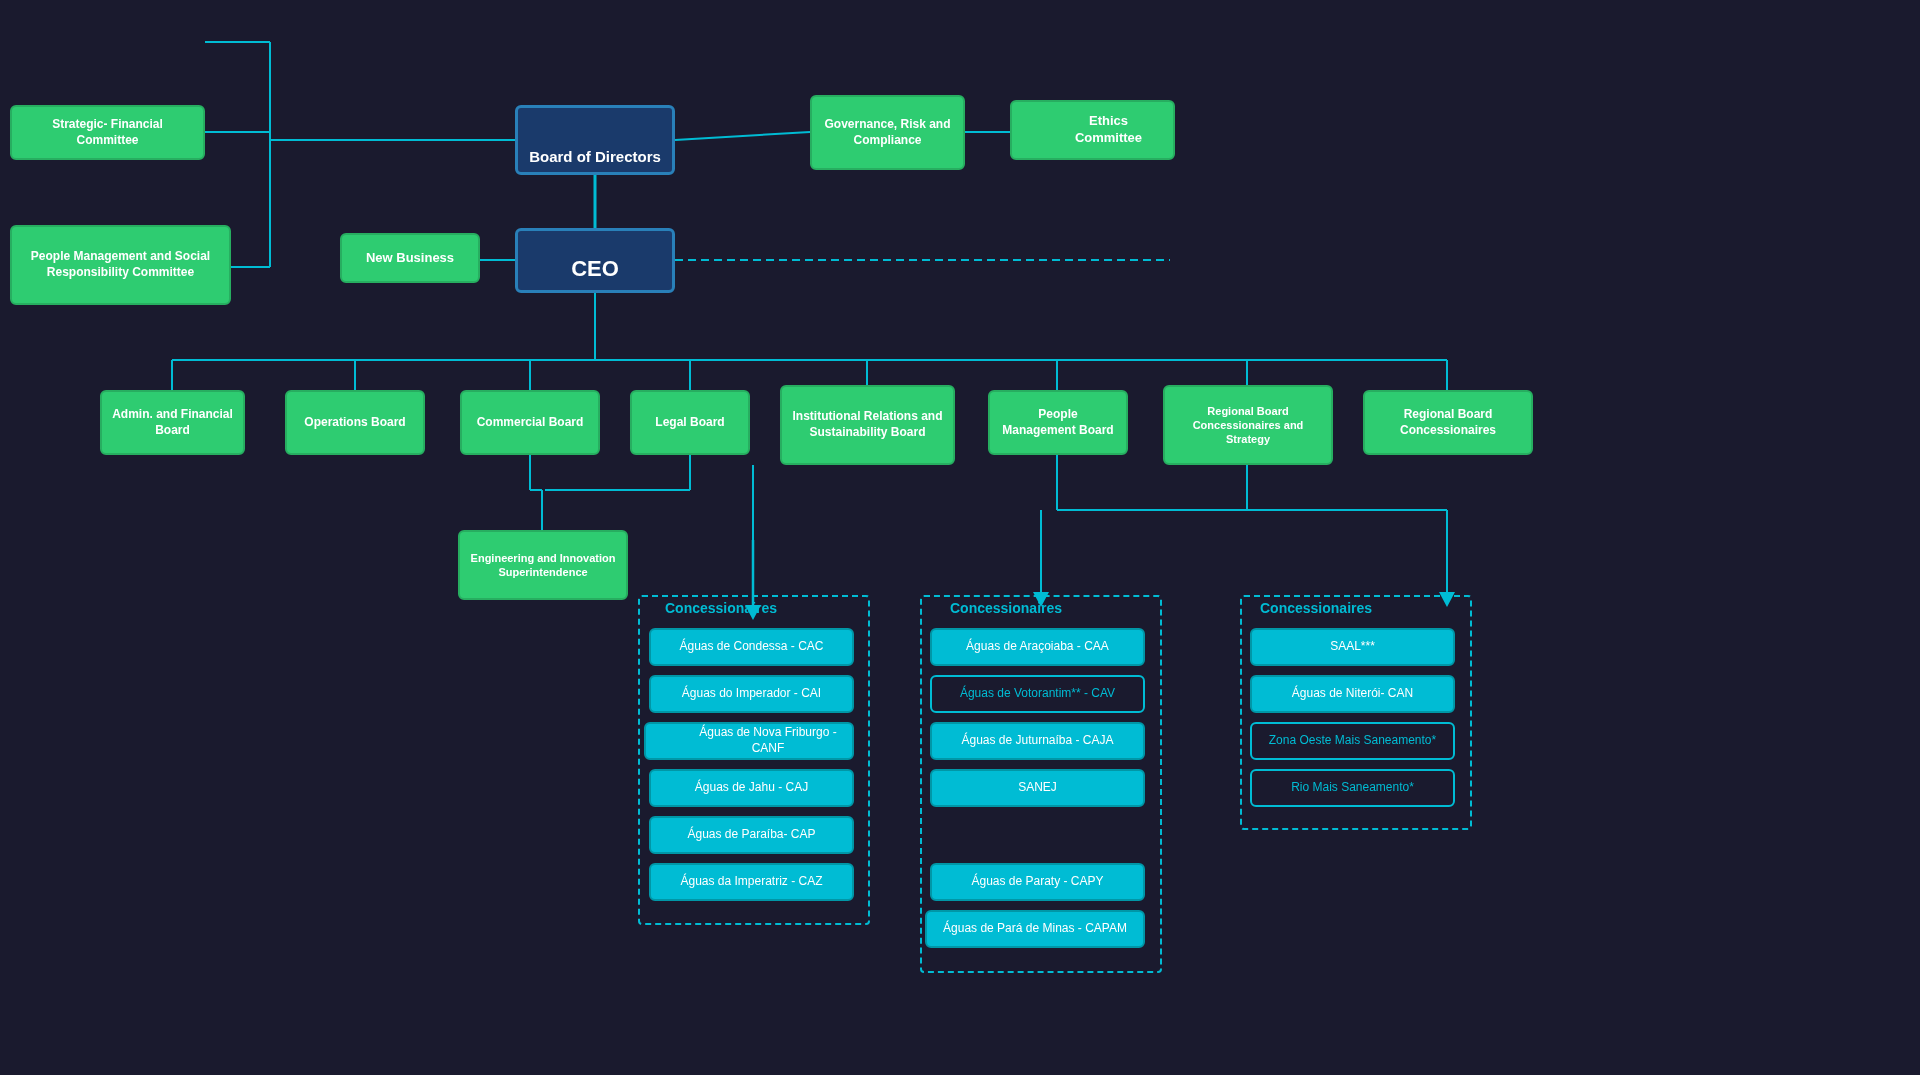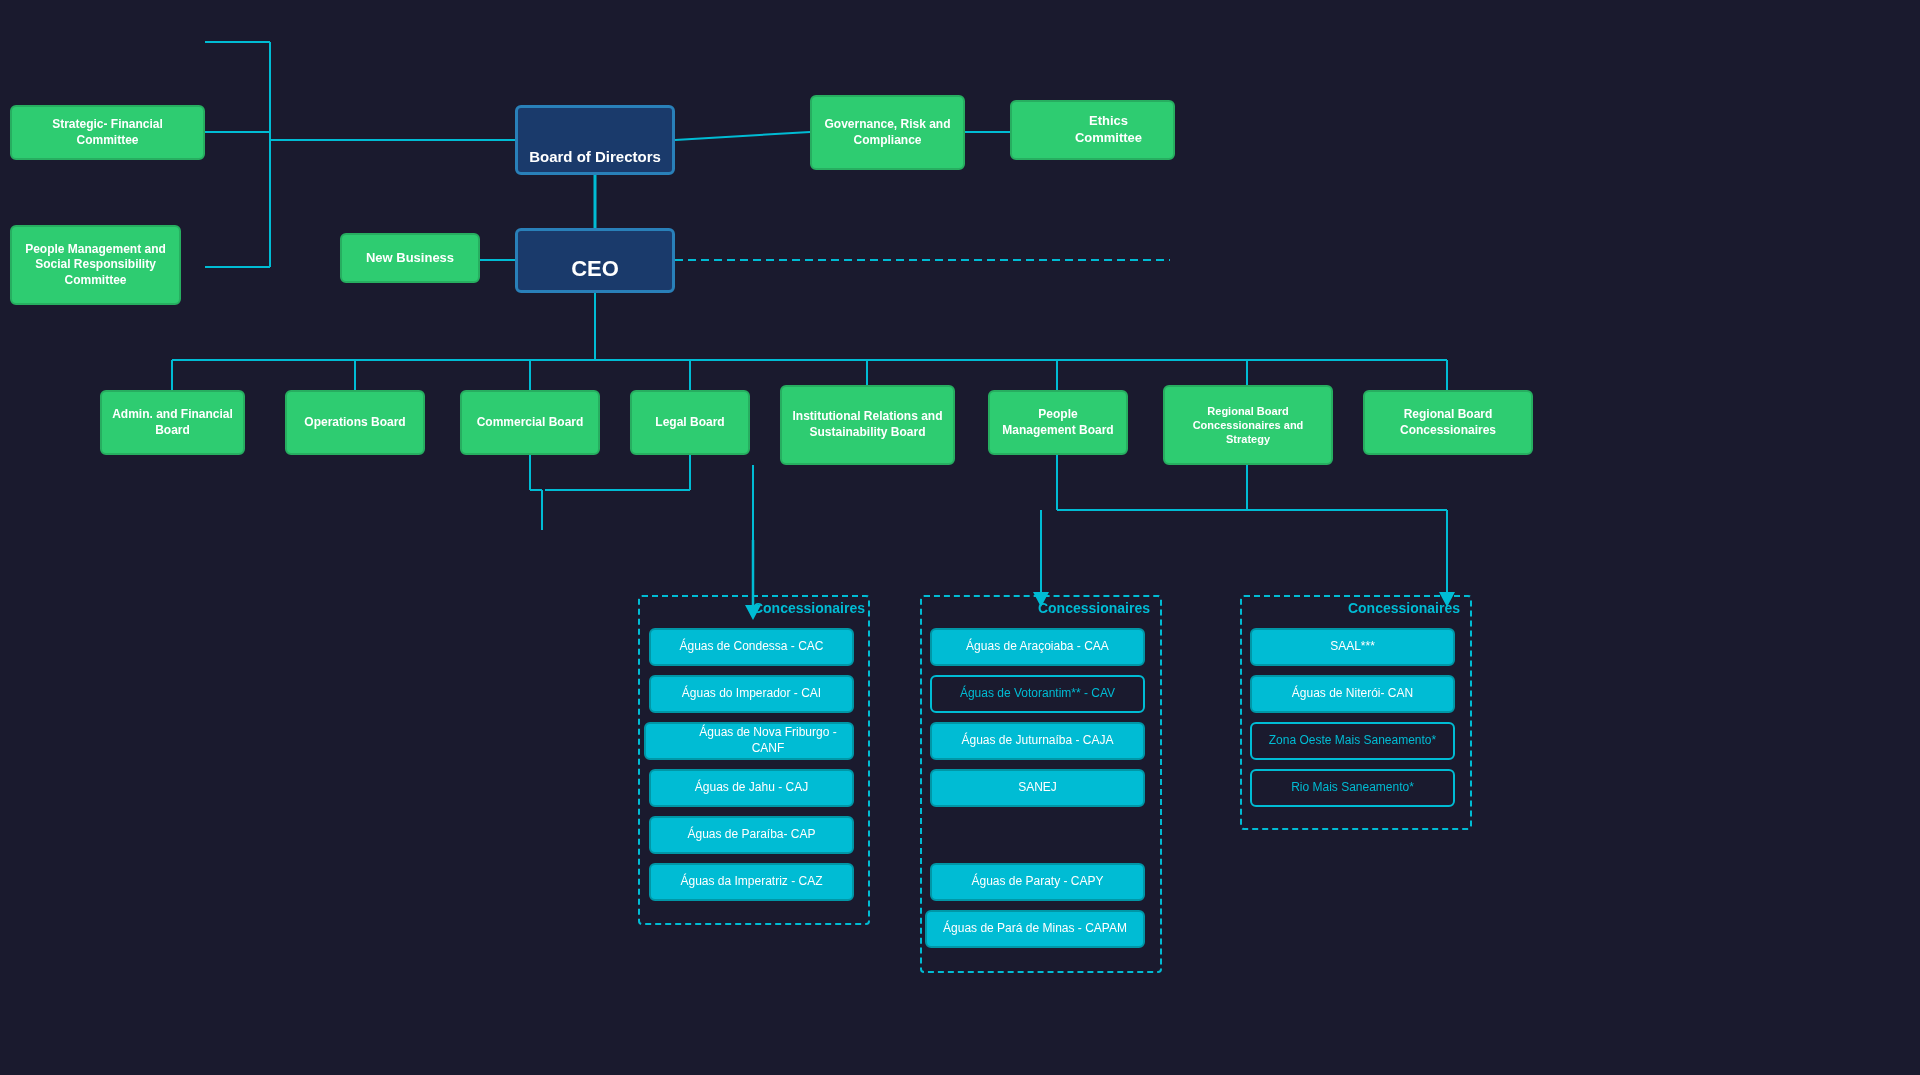--- a/index.html
+++ b/index.html
@@ -56,21 +56,21 @@
       background: transparent;
       color: #00bcd4;
       border: 2px solid #00bcd4;
       font-weight: bold;
     }
     .section-label {
       position: absolute;
       color: #00bcd4;
       font-size: 14px;
       font-weight: bold;
-      text-align: right;
+      text-align: left;
     }
     .dashed-box {
       position: absolute;
       border: 2px dashed #00bcd4;
       border-radius: 4px;
     }
   </style>
 </head>
 <body>
 
@@ -127,21 +127,21 @@
 
     <line x1="1447" y1="510" x2="1447" y2="595" stroke="#00bcd4" stroke-width="2"></line>
     <polygon points="1439,592 1455,592 1447,607" fill="#00bcd4"></polygon>
   </svg>
 
 
   <div class="node node-green" style="left:10px;top:105px;width:195px;height:55px;font-size:12px;">
     <span>Strategic- Financial Committee</span>
   </div>
 
-  <div class="node node-green" style="left:10px;top:225px;width:171px;height:80px;font-size:12px;">
+  <div class="node node-green" style="left:10px;top:225px;width:221px;height:80px;font-size:12px;">
     <span>People Management and Social Responsibility Committee</span>
   </div>
 
   <div class="node node-darkblue" style="left:515px;top:105px;width:160px;height:70px;font-size:15px;">
     <span>Board of Directors</span>
   </div>
 
   <div class="node node-green" style="left:810px;top:95px;width:155px;height:75px;font-size:12px;">
     <span>Governance, Risk and Compliance</span>
   </div>
@@ -183,20 +183,23 @@
   </div>
 
   <div class="node node-green" style="left:1163px;top:385px;width:170px;height:80px;font-size:11px;">
     <span>Regional Board Concessionaires and Strategy</span>
   </div>
 
   <div class="node node-green" style="left:1363px;top:390px;width:170px;height:65px;font-size:12px;">
     <span>Regional Board Concessionaires</span>
   </div>
 
+  <div class="node node-green" style="left:458px;top:530px;width:170px;height:70px;font-size:11px;">
+    <span>Engineering and Innovation Superintendence</span>
+  </div>
 
   <div class="dashed-box" style="left:638px;top:595px;width:232px;height:330px;"></div>
   <div class="dashed-box" style="left:920px;top:595px;width:242px;height:378px;"></div>
   <div class="dashed-box" style="left:1240px;top:595px;width:232px;height:235px;"></div>
 
   <div class="section-label" style="left:665px;top:600px;width:200px;">
     <span>Concessionaires</span>
   </div>
   <div class="section-label" style="left:950px;top:600px;width:200px;">
     <span>Concessionaires</span>

